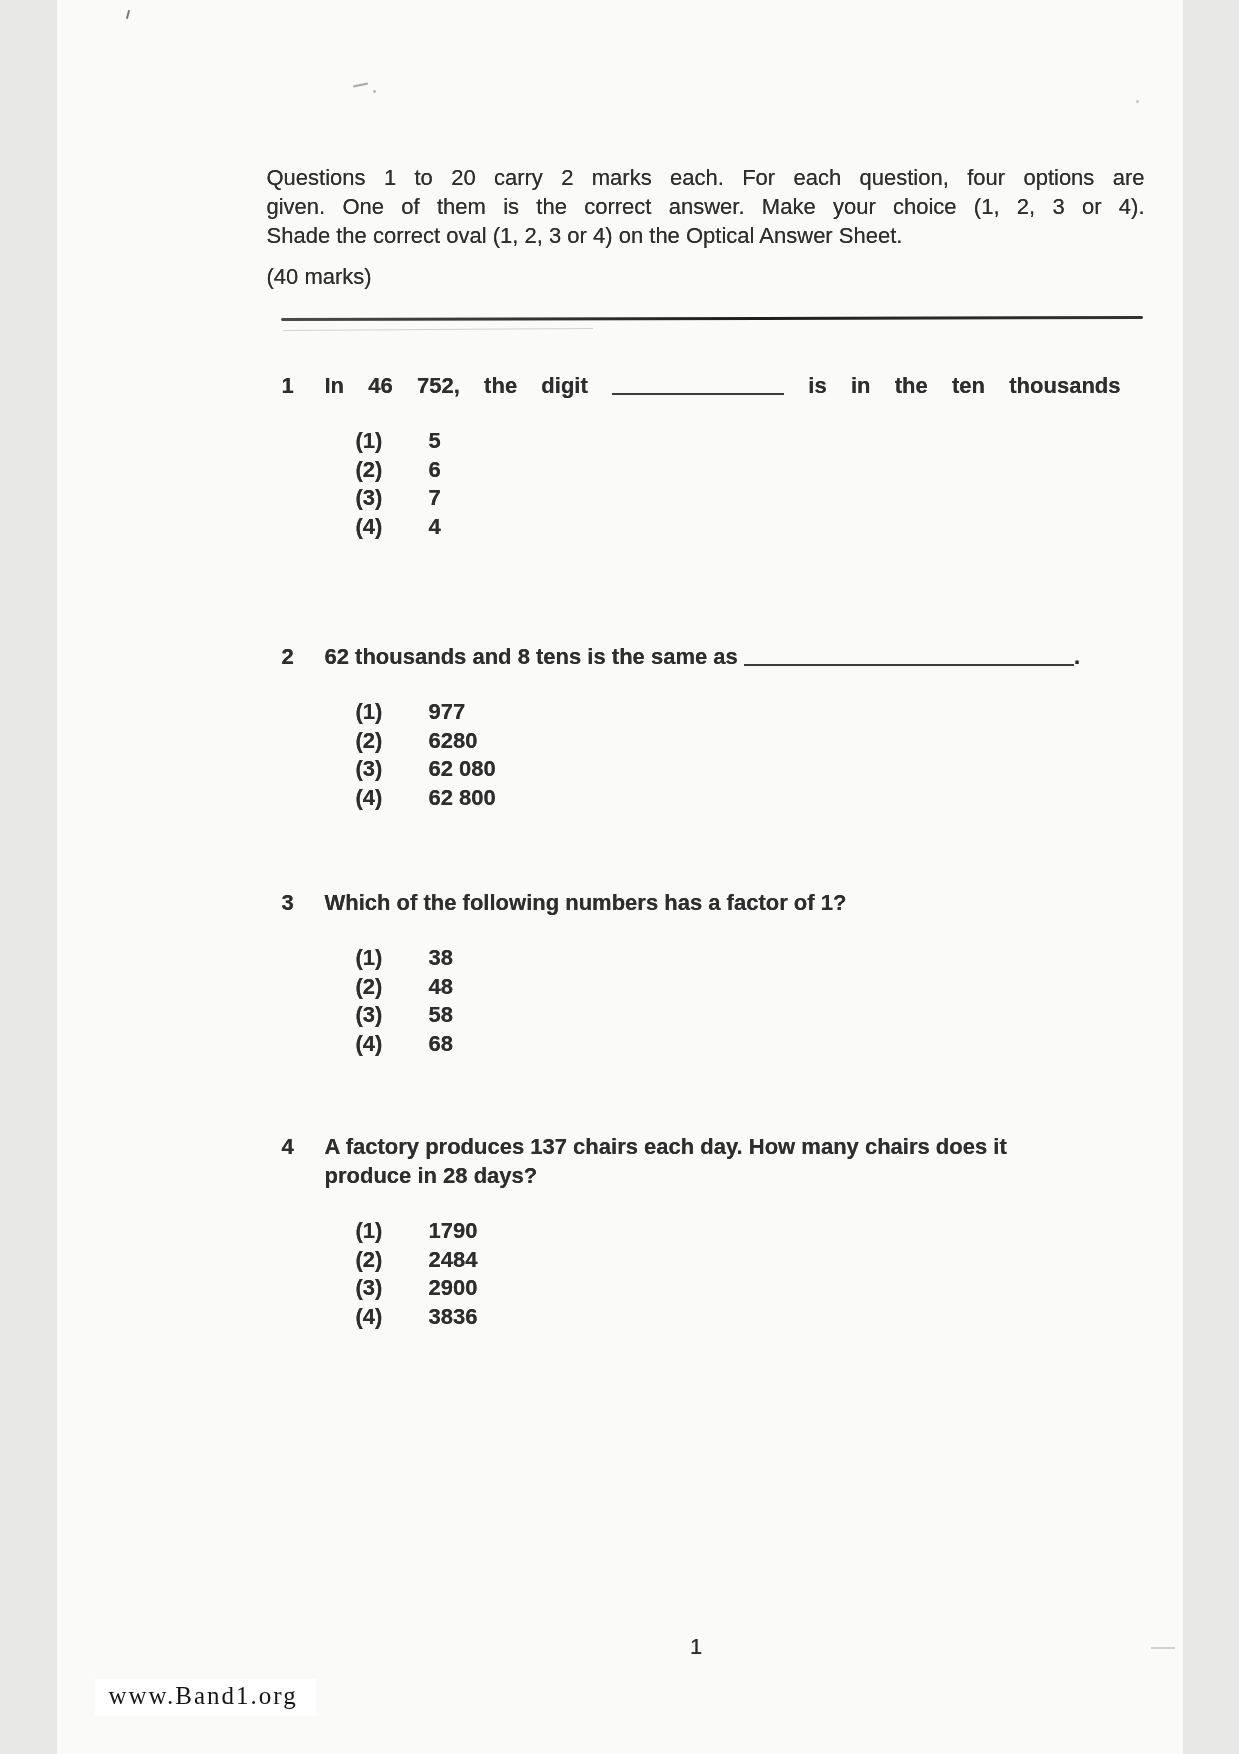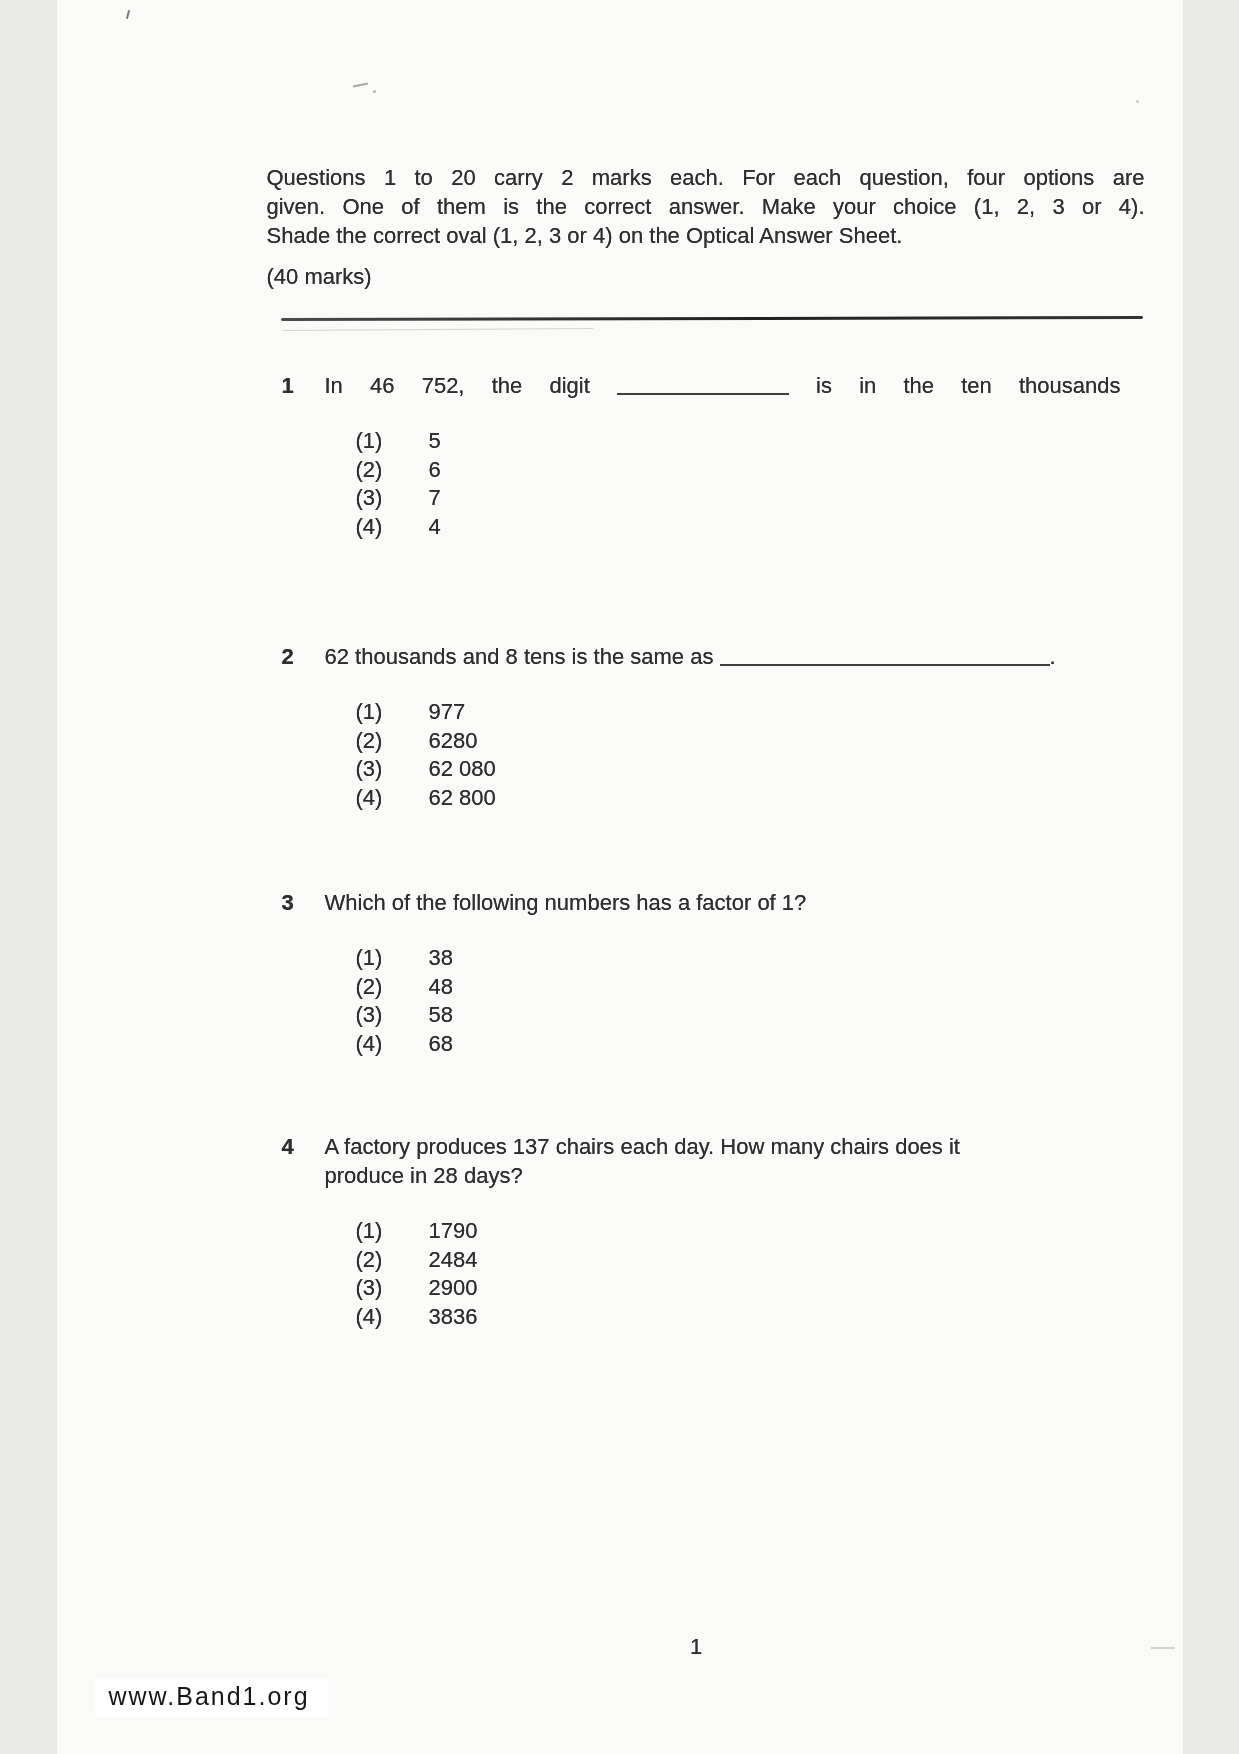--- a/index.html
+++ b/index.html
@@ -29,21 +29,21 @@
     border-radius:2px; transform:rotate(-0.12deg);
   }
   .rule-echo {
     position:absolute; left:226px; top:329px; width:310px; height:1px;
     background:#c9c9c5; transform:rotate(-0.35deg); opacity:.8;
   }
 
   
   .question { position:absolute; left:225px; font-size:22px; line-height:29px; width:840px; }
   .qnum  { position:absolute; left:0; top:0; font-weight:bold; }
-  .qbody { margin-left:43px; width:796px; }
+  .qbody { margin-left:43px; width:796px;font-weight:bold; }
   .qline-just { text-align:justify; text-align-last:justify; }
   .blank {
     display:inline-block; height:14px; transform:translateY(2px);
     border-bottom:2.5px solid #3d3d3d;
   }
   .blank-q1 { width:172px; }
   .blank-q2 { width:330px; }
 
   .options { margin-top:27px; margin-left:31px; }
   .opt { display:flex; line-height:28.5px; }
@@ -56,21 +56,21 @@
   #q4 { top:1132px; }
 
   
   .page-number {
     position:absolute; left:20px; top:1634px; width:1239px;
     text-align:center; font-size:22px;
   }
   .watermark {
     position:absolute; left:38px; top:1679px;
     background:#ffffff; padding:3px 18px 6px 14px;
-    font-family:Liberation Sans, sans-serif;
+    font-family:Liberation Serif, serif;
     font-size:25px; letter-spacing:2px; color:#161616;
   }
 
   
   .artifact { position:absolute; }
   #spk-tick   { left:70px;  top:10px;   width:2px;  height:9px;  background:#7a7a7a; transform:rotate(14deg); }
   #spk-stroke { left:296px; top:84px;   width:15px; height:2px;  background:#a8a8a4; transform:rotate(-12deg); }
   #spk-dot1   { left:316px; top:90px;   width:3px;  height:3px;  background:#b5b5b1; border-radius:50%; }
   #spk-dot2   { left:1079px;top:100px;  width:3px;  height:3px;  background:#c6c6c2; border-radius:50%; }
   #spk-dash   { left:1201px;top:1262px; width:30px; height:4px;  background:#4e4e4e; border-radius:2px; }

